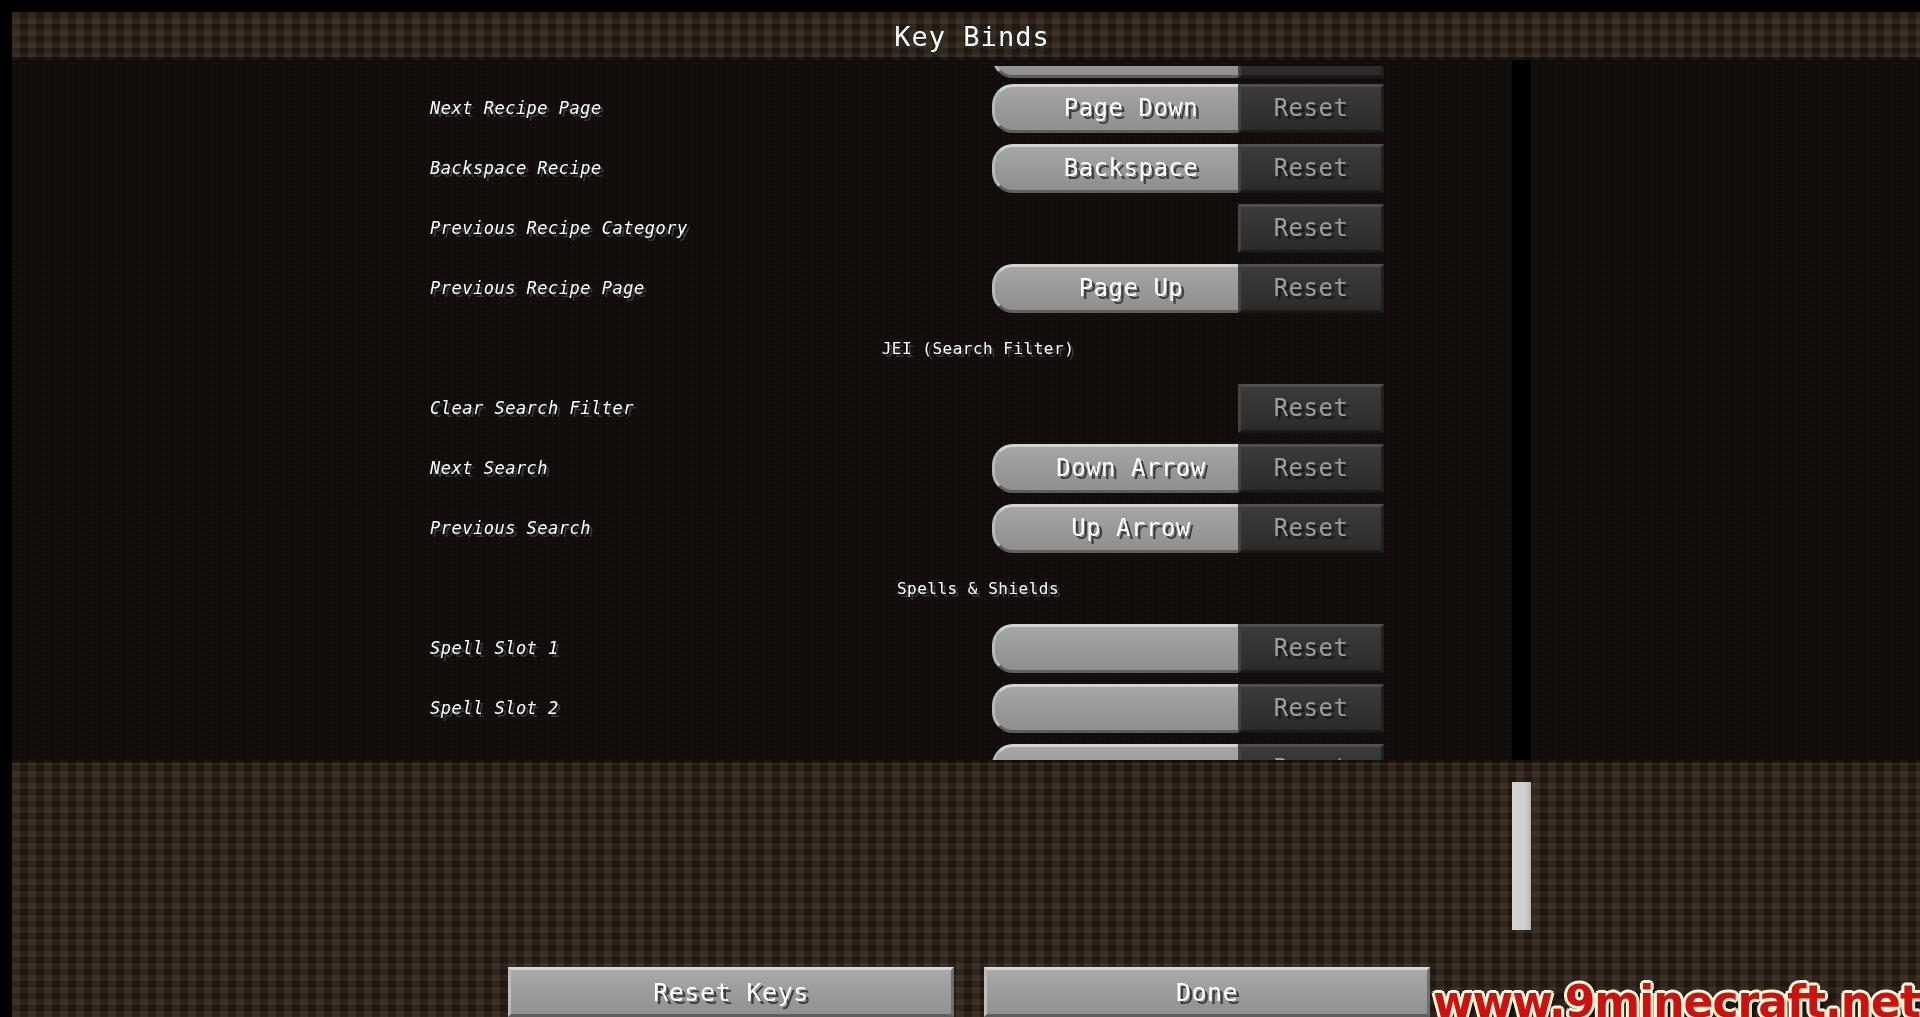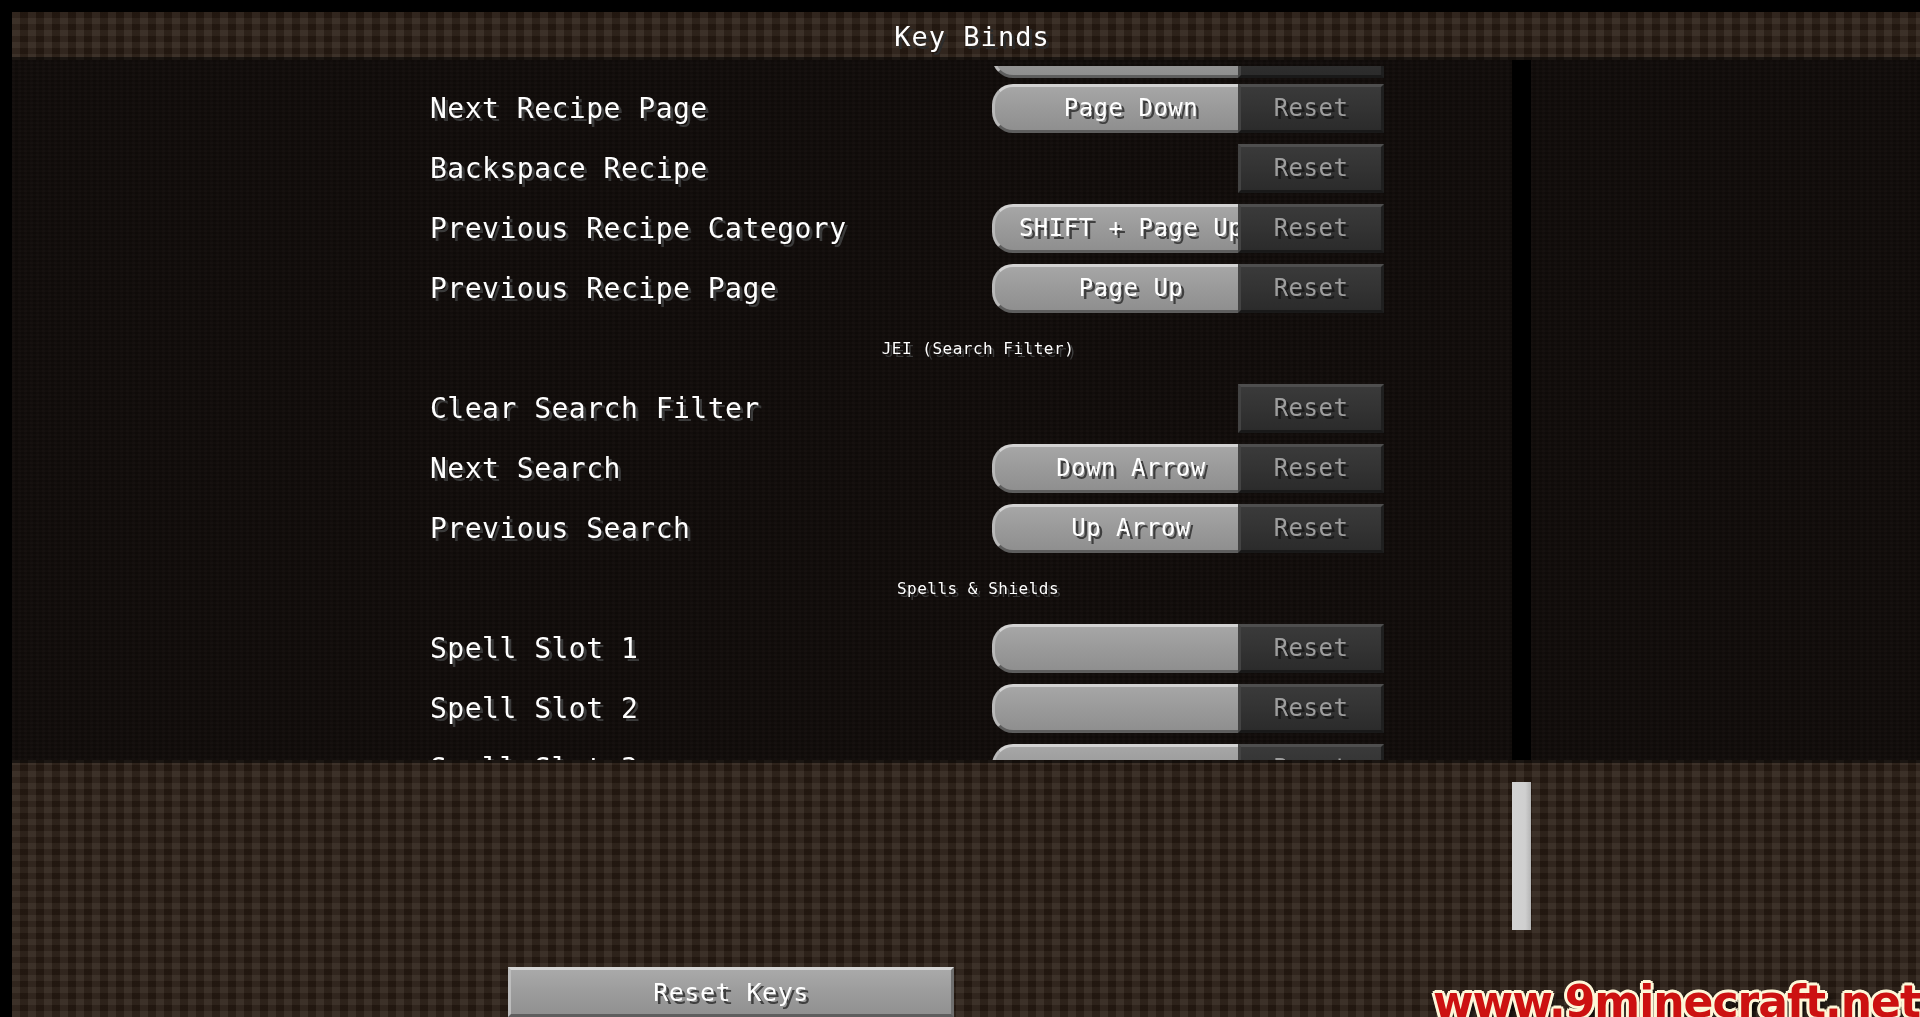--- a/index.html
+++ b/index.html
@@ -88,24 +88,25 @@
     position: relative;
     height: 60px;
     display: flex;
     align-items: center;
   }
 
   .row-label {
     position: absolute;
     left: 400px;
     color: #ffffff;
-    font-size: 28px;
+    font-size: 17px;
     letter-spacing: 0.5px;
     text-shadow: 3px 3px 0 #3a3a3a;
     white-space: nowrap;
+    font-style: italic;
   }
 
   
   .key-btn {
     position: absolute;
     left: 968px;
     width: 278px;
     height: 49px;
     display: flex; align-items: center; justify-content: center;
     font-size: 24px;
@@ -252,25 +253,25 @@
           <div class="key-btn"></div>
           <div class="reset-btn">Reset</div>
         </div>
         <div class="row">
           <div class="row-label">Next Recipe Page</div>
           <div class="key-btn">Page Down</div>
           <div class="reset-btn">Reset</div>
         </div>
         <div class="row">
           <div class="row-label">Backspace Recipe</div>
+          <div class="key-btn">Backspace</div>
           <div class="reset-btn">Reset</div>
         </div>
         <div class="row">
           <div class="row-label">Previous Recipe Category</div>
-          <div class="key-btn">SHIFT + Page Up</div>
           <div class="reset-btn">Reset</div>
         </div>
         <div class="row">
           <div class="row-label">Previous Recipe Page</div>
           <div class="key-btn">Page Up</div>
           <div class="reset-btn">Reset</div>
         </div>
         <div class="section-header">JEI (Search Filter)</div>
         <div class="row">
           <div class="row-label">Clear Search Filter</div>
@@ -305,16 +306,17 @@
       </div>
   </div>
 
   <div class="scroll-track"></div>
   <div class="scroll-thumb"></div>
 
   <div class="strip strip-bottom"></div>
 
   <div class="bottom-btn" id="reset-keys-button">Reset Keys</div>
 
+  <div class="bottom-btn" id="done-button">Done</div>
 
   <div class="watermark">www.9minecraft.net</div>
 
 </div>
 
 </body></html>

